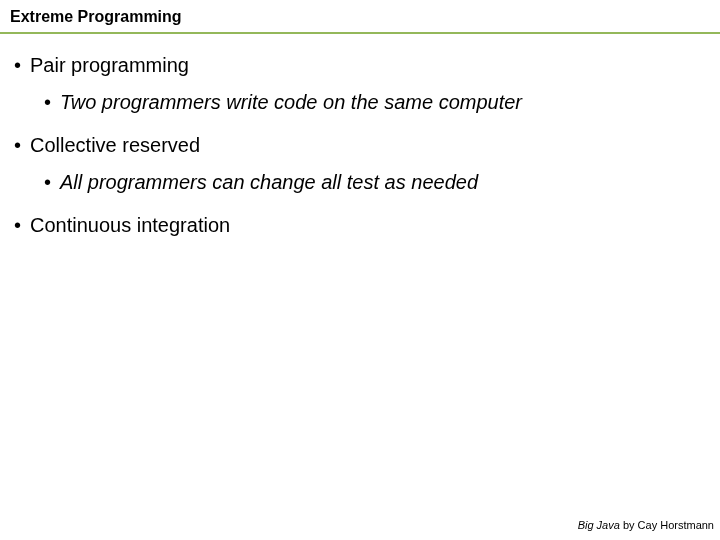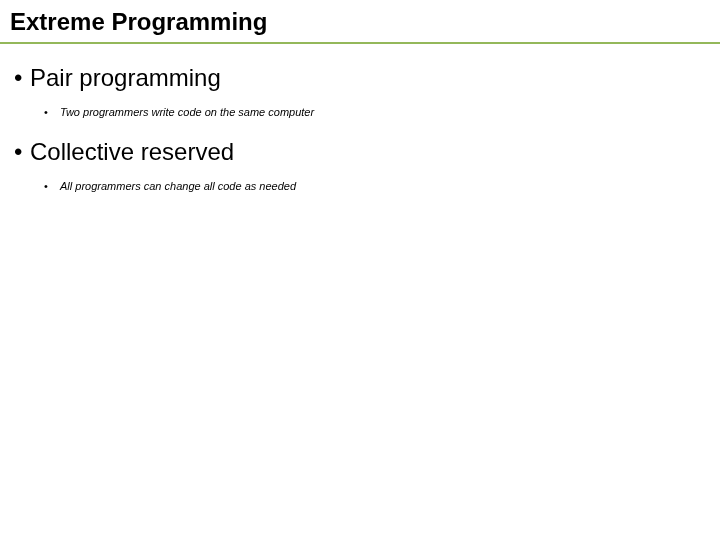--- a/index.html
+++ b/index.html
@@ -5,48 +5,48 @@
     * { margin: 0; padding: 0; box-sizing: border-box; }
     body {
       width: 720px;
       height: 540px;
       font-family: Arial, Helvetica, sans-serif;
       background: #ffffff;
       position: relative;
       overflow: hidden;
     }
     .slide-title {
-      font-size: 24px;
+      font-size: 16px;
       font-weight: bold;
       color: #000;
       padding: 8px 10px 6px 10px;
     }
     .title-underline {
       height: 2px;
       background: #94b85a;
       margin: 0 0 0 0;
     }
     .content {
       padding: 20px 12px 0 12px;
     }
     .bullet-l1 {
-      font-size: 24px;
+      font-size: 20px;
       color: #000;
       padding-left: 18px;
       position: relative;
       margin-bottom: 14px;
     }
     .bullet-l1::before {
       content: "•";
       position: absolute;
       left: 2px;
       top: 0;
     }
     .bullet-l2 {
-      font-size: 11px;
+      font-size: 20px;
       font-style: italic;
       color: #000;
       padding-left: 48px;
       position: relative;
       margin-bottom: 20px;
     }
     .bullet-l2::before {
       content: "•";
       position: absolute;
       left: 32px;
@@ -70,18 +70,22 @@
 <body>
 
 <div class="slide-title">Extreme Programming</div>
 <div class="title-underline"></div>
 
 <div class="content">
   <div class="bullet-l1">Pair programming</div>
   <div class="bullet-l2">Two programmers write code on the same computer</div>
 
   <div class="bullet-l1">Collective reserved</div>
-  <div class="bullet-l2">All programmers can change all code as needed</div>
+  <div class="bullet-l2">All programmers can change all test as needed</div>
 
+  <div class="bullet-l1">Continuous integration</div>
 </div>
 
 <div class="footer">
+  <div>
+    <span class="book-title">Big Java</span><span> by Cay Horstmann</span>
+  </div>
 </div>
 
 </body></html>

